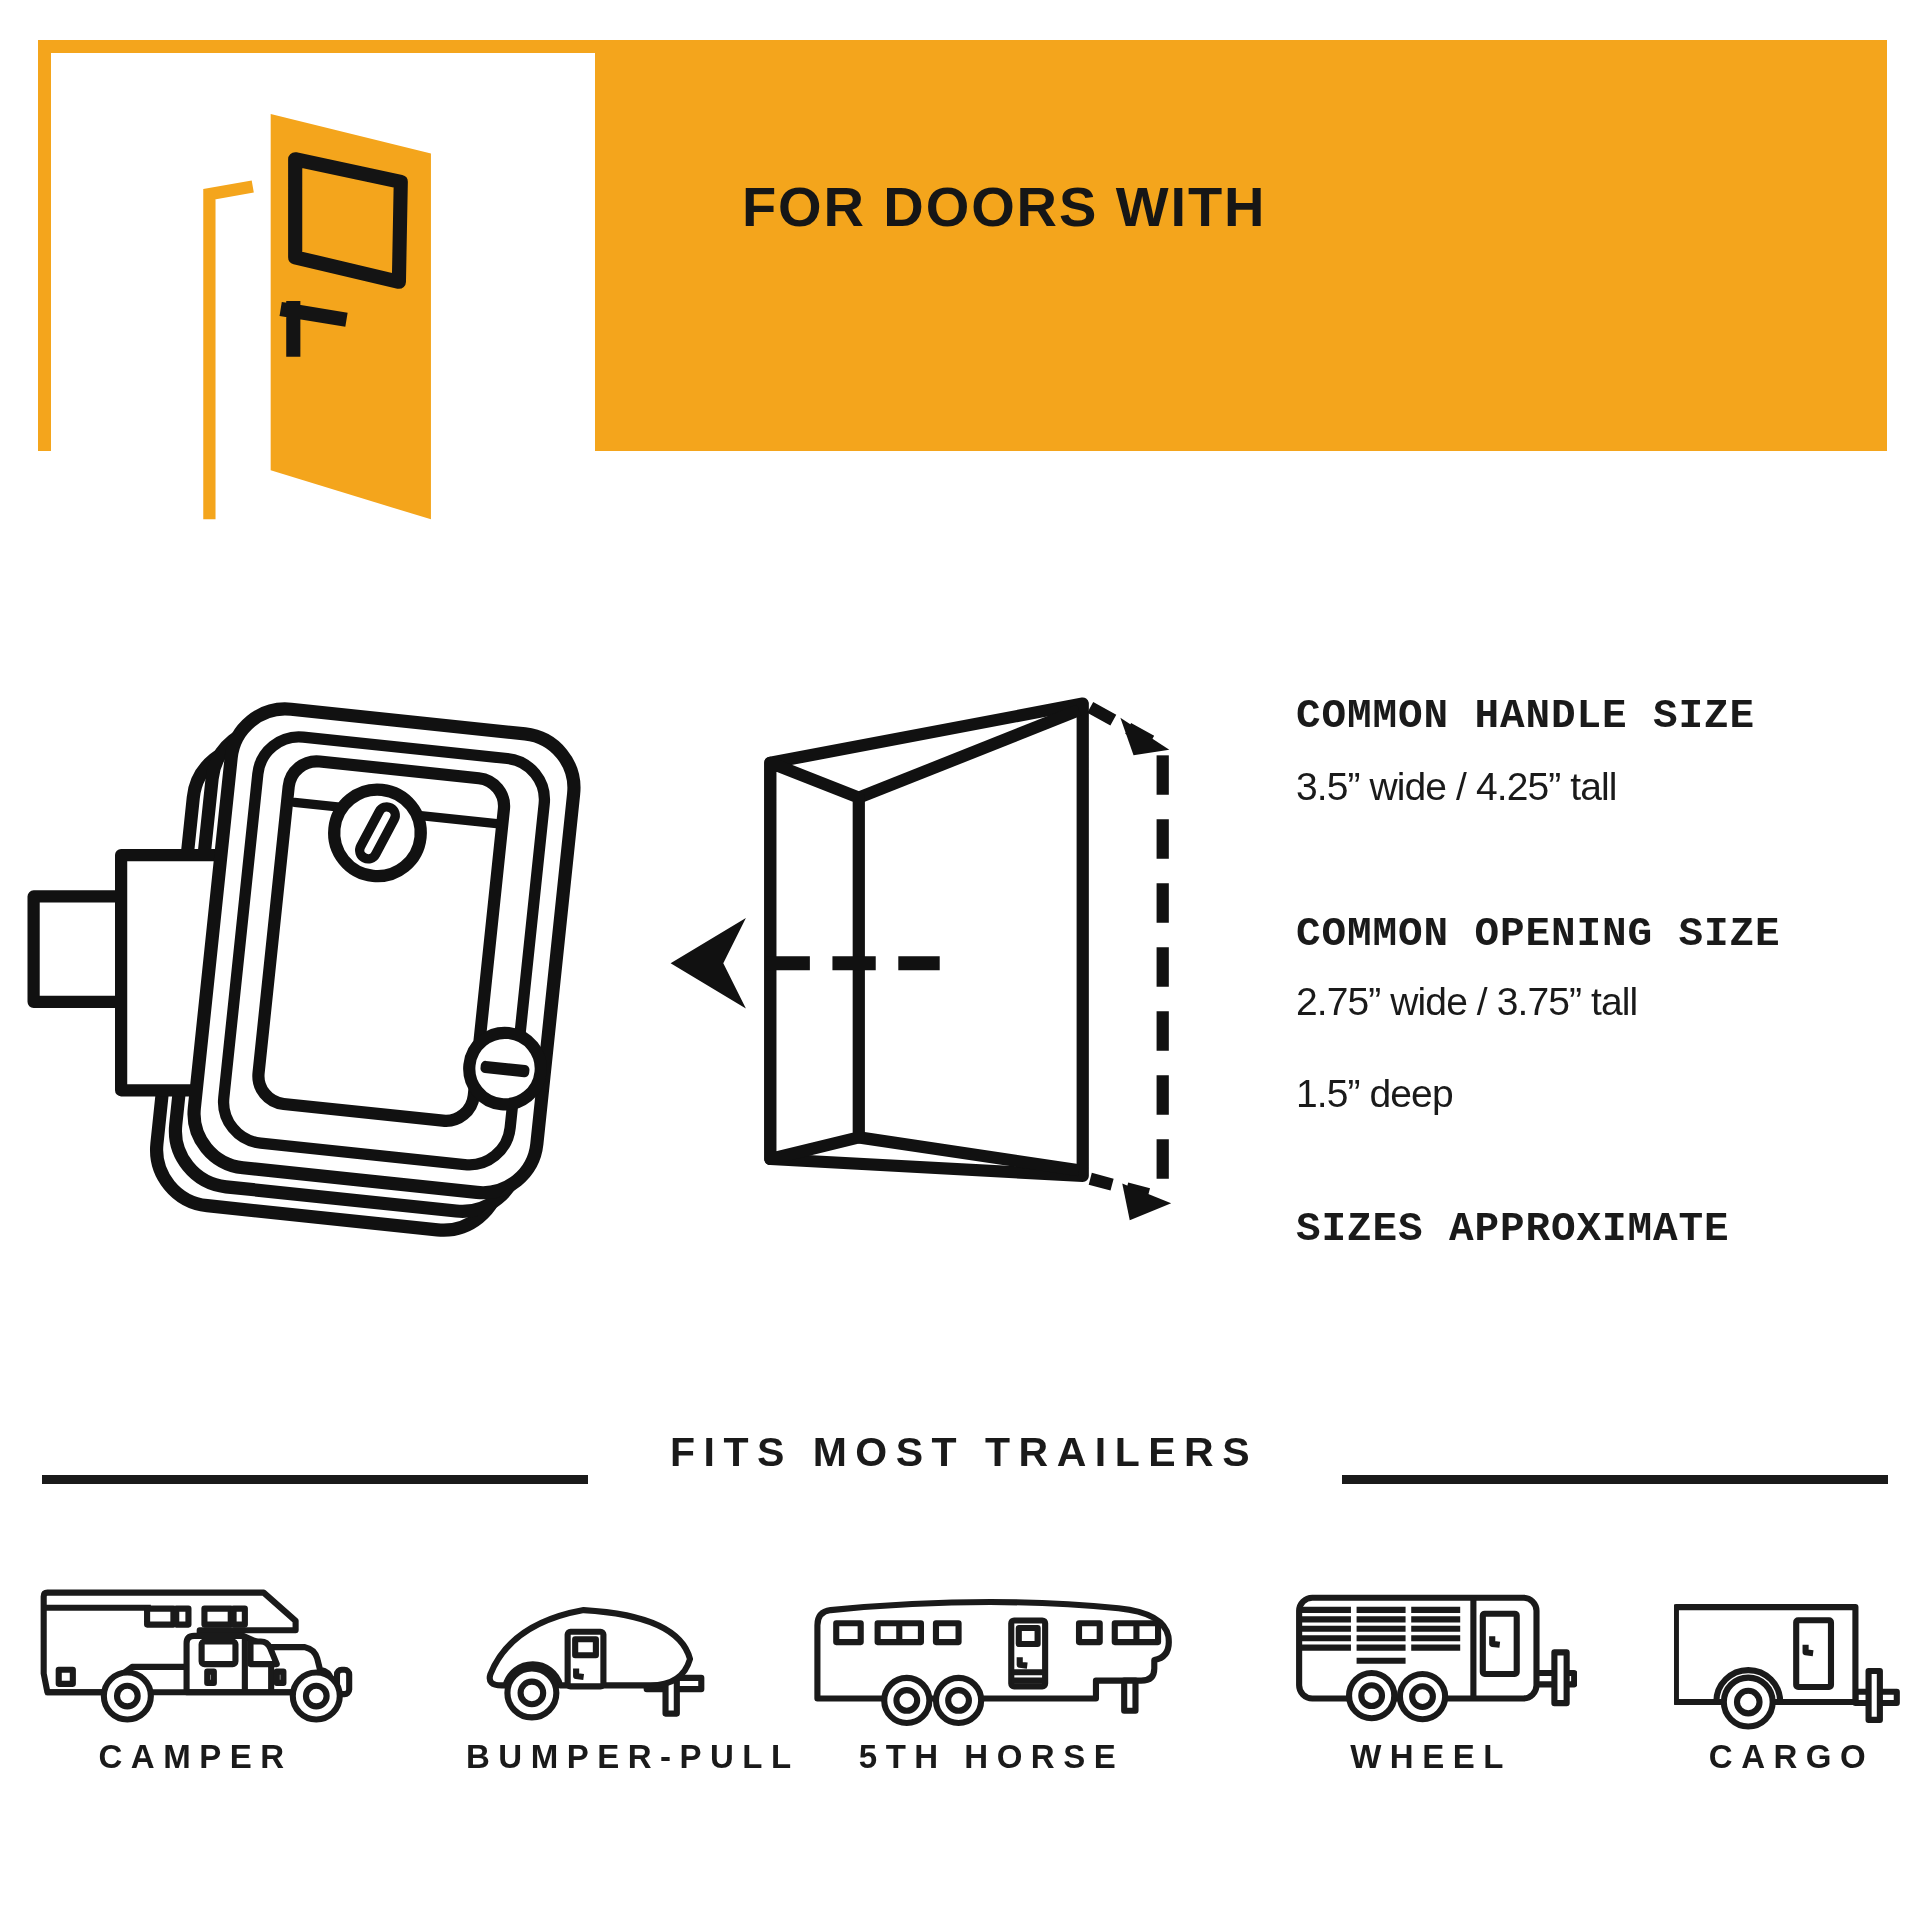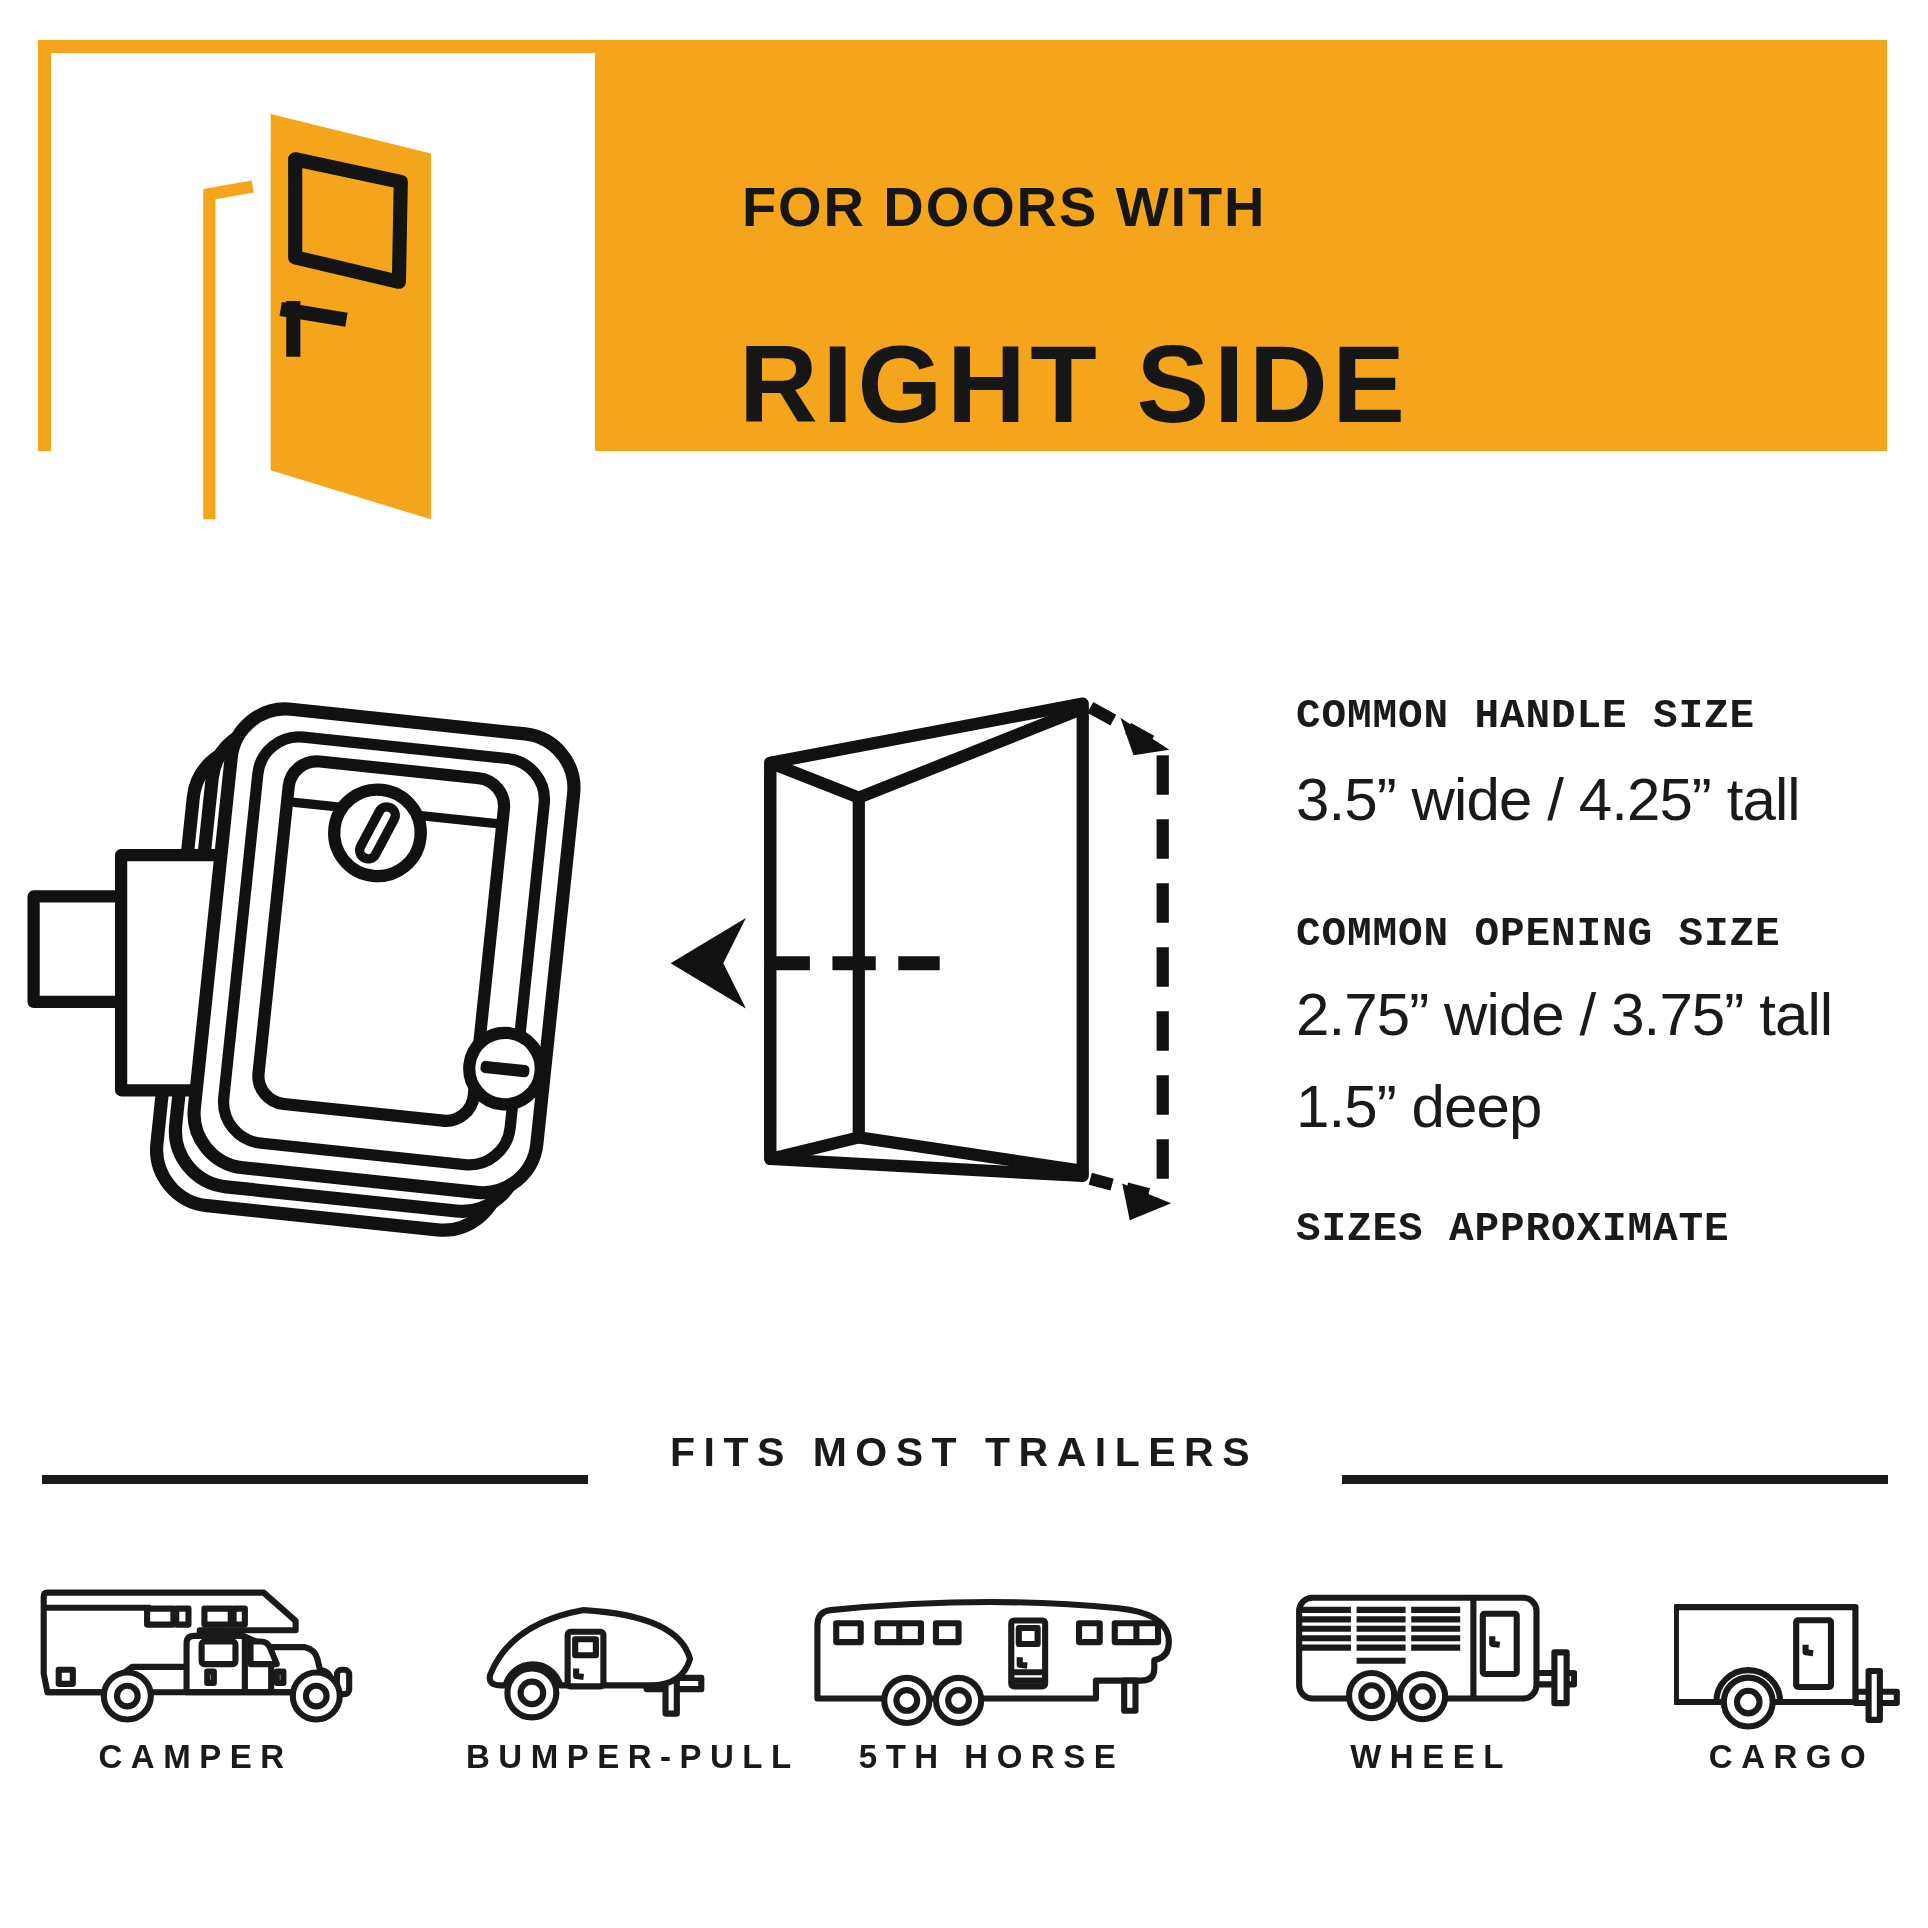--- a/index.html
+++ b/index.html
@@ -17,21 +17,21 @@
   }
   .banner-line3{
     position:absolute;left:701px;top:281px;
     font-size:109px;font-weight:bold;letter-spacing:4.7px;color:#161616;white-space:nowrap;
   }
   
   #diagram{position:absolute;left:19px;top:697px;width:1243px;height:621px;}
   
   .spec{position:absolute;left:1296px;white-space:nowrap;}
   .spec-h{font-size:41px;font-weight:bold;letter-spacing:0.9px;font-family:Liberation Mono, monospace;}
-  .spec-v{font-size:60px;letter-spacing:-0.9px;}
+  .spec-v{font-size:39px;letter-spacing:-0.9px;}
   
   .divider-label{
     position:absolute;left:659px;top:1429px;width:610px;text-align:center;
     font-size:41px;font-weight:bold;letter-spacing:8.5px;white-space:nowrap;
   }
   .divider-line{position:absolute;top:1475px;height:8.5px;background:#1a1a1a;}
   .divider-line.left{left:42px;width:546px;}
   .divider-line.right{left:1342px;width:546px;}
   
   .trailer{position:absolute;}
@@ -49,21 +49,20 @@
     <svg viewBox="0 0 577 494">
       <path d="M 214,141 L 168,149 L 168,494" fill="none" stroke="#f4a51c" stroke-width="13"></path>
       <polygon points="233,64 403,106 403,494 233,442" fill="#f4a51c"></polygon>
       <polygon points="259,112 371,136 369,242 259,216" fill="none" stroke="#141414" stroke-width="15" stroke-linejoin="round"></polygon>
       <path d="M 257,314 L 257,270 M 251,272 L 306,281" fill="none" stroke="#141414" stroke-width="15" stroke-linecap="square"></path>
     </svg>
   </div>
   <div class="banner-line12">
     <div>FOR DOORS WITH</div>
   </div>
-  <div class="banner-line3">RIGHT SIDE</div>
 </div>
 
 <svg id="diagram" viewBox="0 0 1320 660">
 
   <g stroke="#111111" fill="#ffffff" stroke-linejoin="round" stroke-linecap="round">
 
     <g transform="translate(191,47) rotate(6)">
         <rect x="0" y="0" width="366" height="490" rx="60" stroke-width="14"></rect>
       </g>
     <g transform="translate(211,27) rotate(6)">

